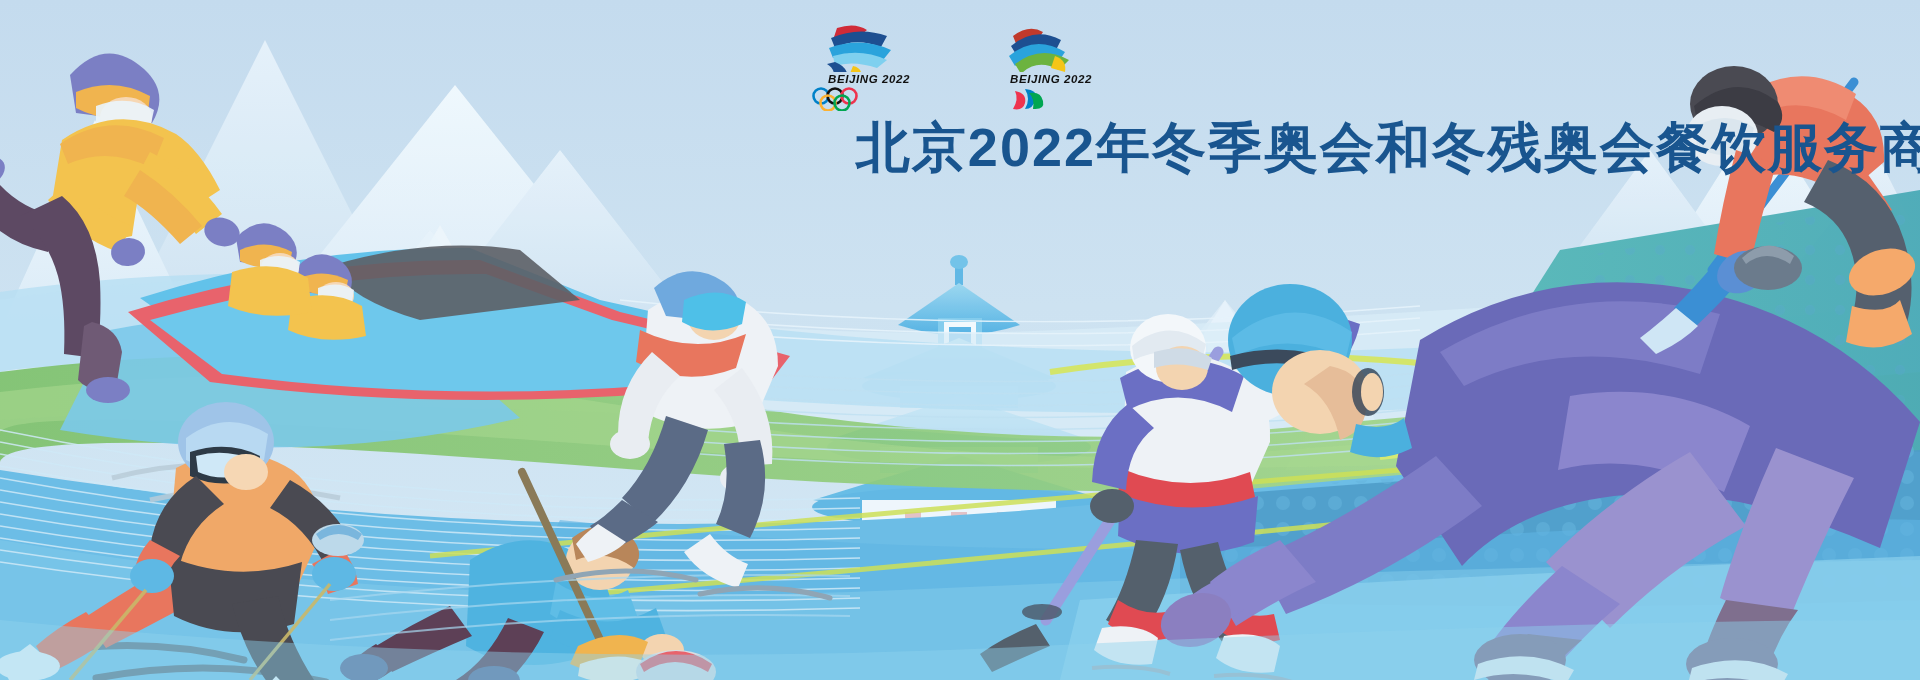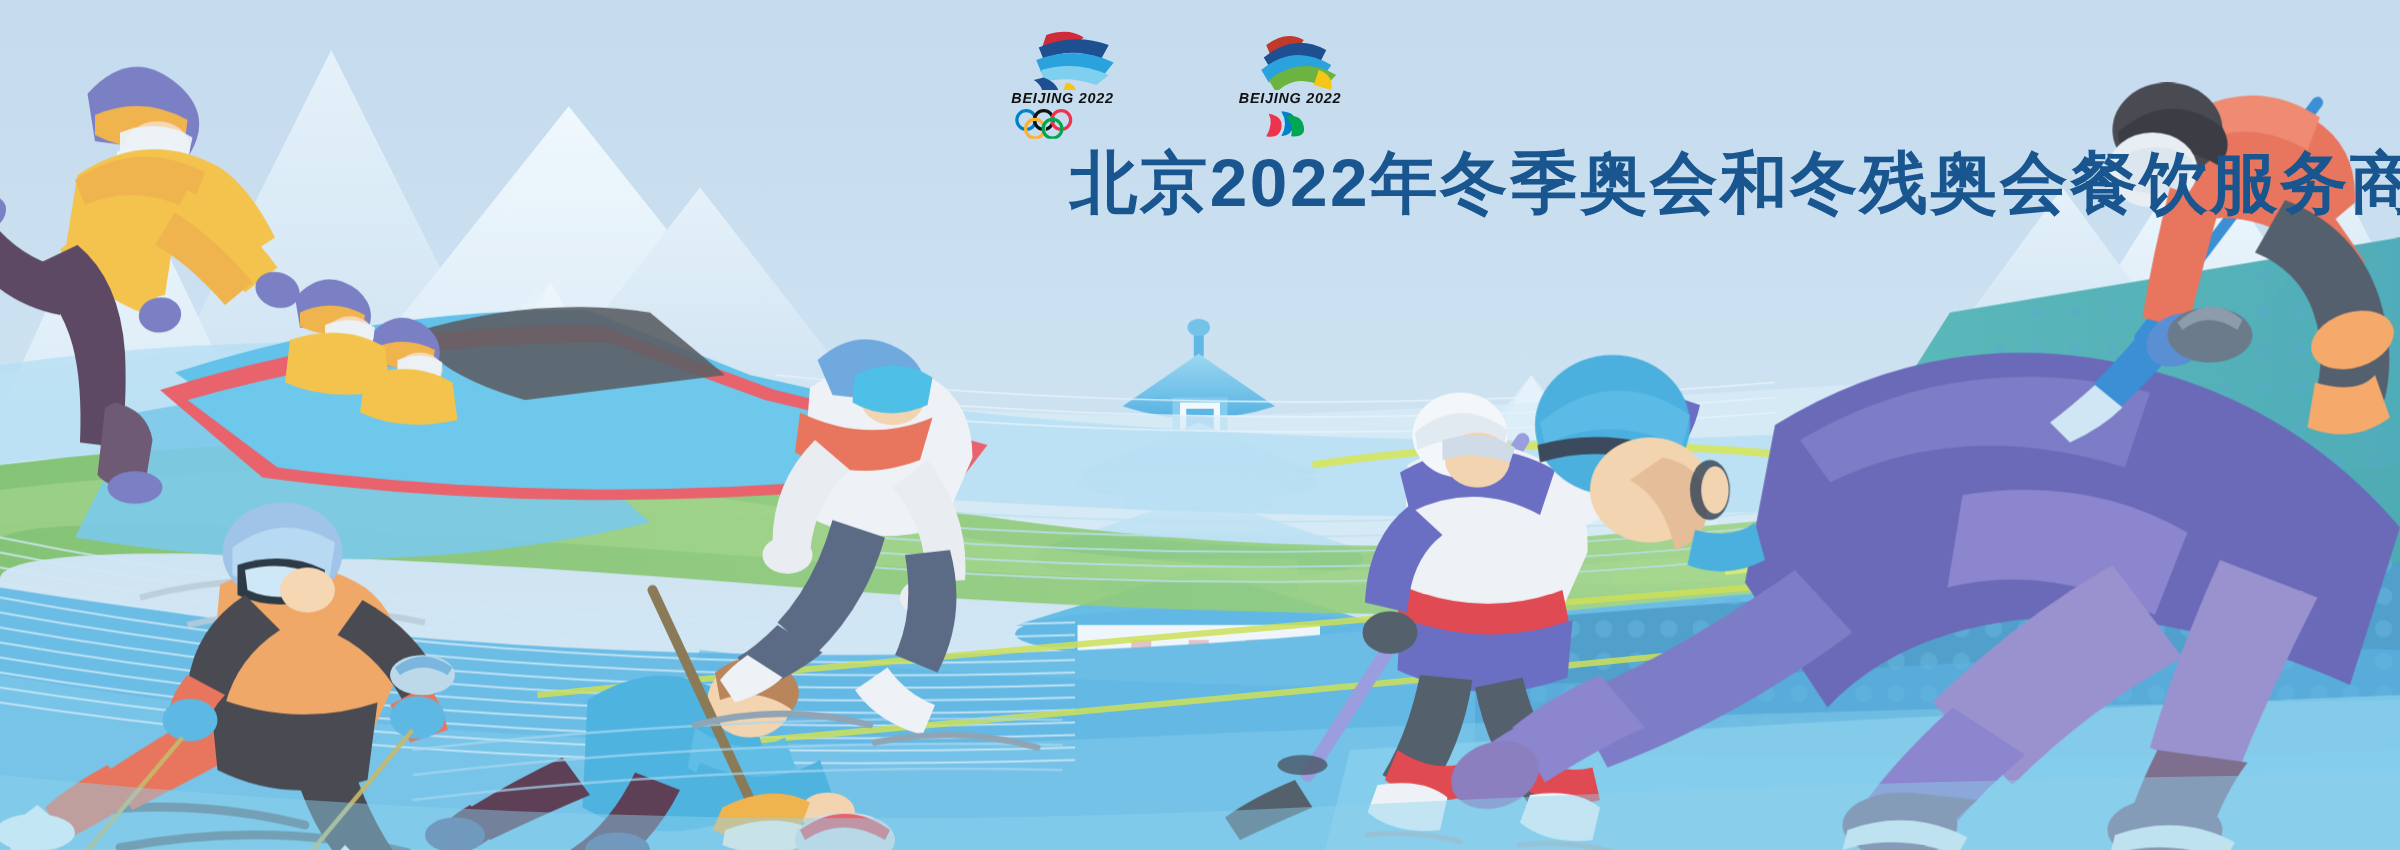--- a/index.html
+++ b/index.html
@@ -9,21 +9,21 @@
   svg{display:block;}
   #scene{position:absolute;inset:0;}
   
   #title-wrap{position:absolute;left:16px;top:118px;width:1920px;text-align:right;z-index:40;}
   #page-title{display:inline-block;font-size:54px;font-weight:bold;letter-spacing:2px;
      color:#19558f;line-height:1.1;white-space:nowrap;
      font-family:"Liberation Sans","DejaVu Sans",sans-serif;}
   
   #logos{position:absolute;left:0;top:22px;width:1920px;display:flex;justify-content:center;
          gap:62px;z-index:41;}
-  .logo-block{width:120px;}
+  .logo-block{width:120px;text-align:center;}
   .logo-word{font-size:11.5px;font-weight:bold;font-style:italic;color:#111;
              letter-spacing:.6px;margin-top:1px;font-family:"Liberation Sans",sans-serif;}
   .rings{margin-top:2px;}
 </style>
 </head>
 <body>
 
 <div id="stage">
 
   <div id="scene">

